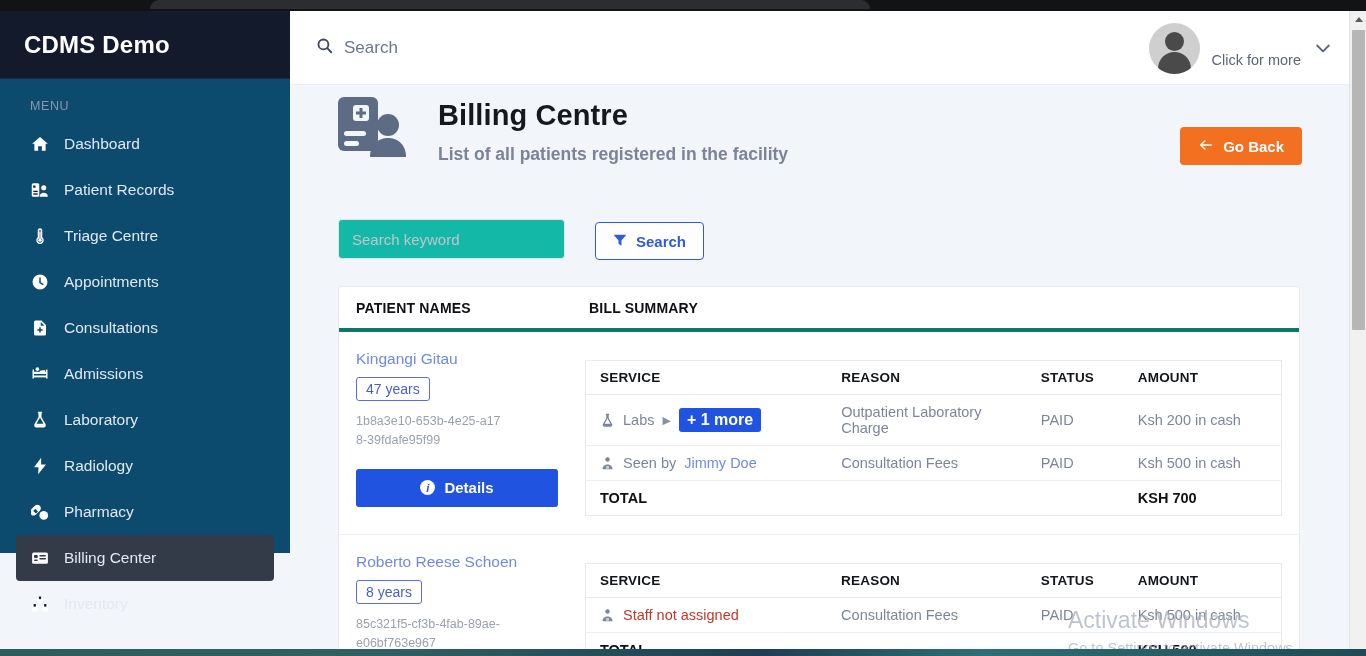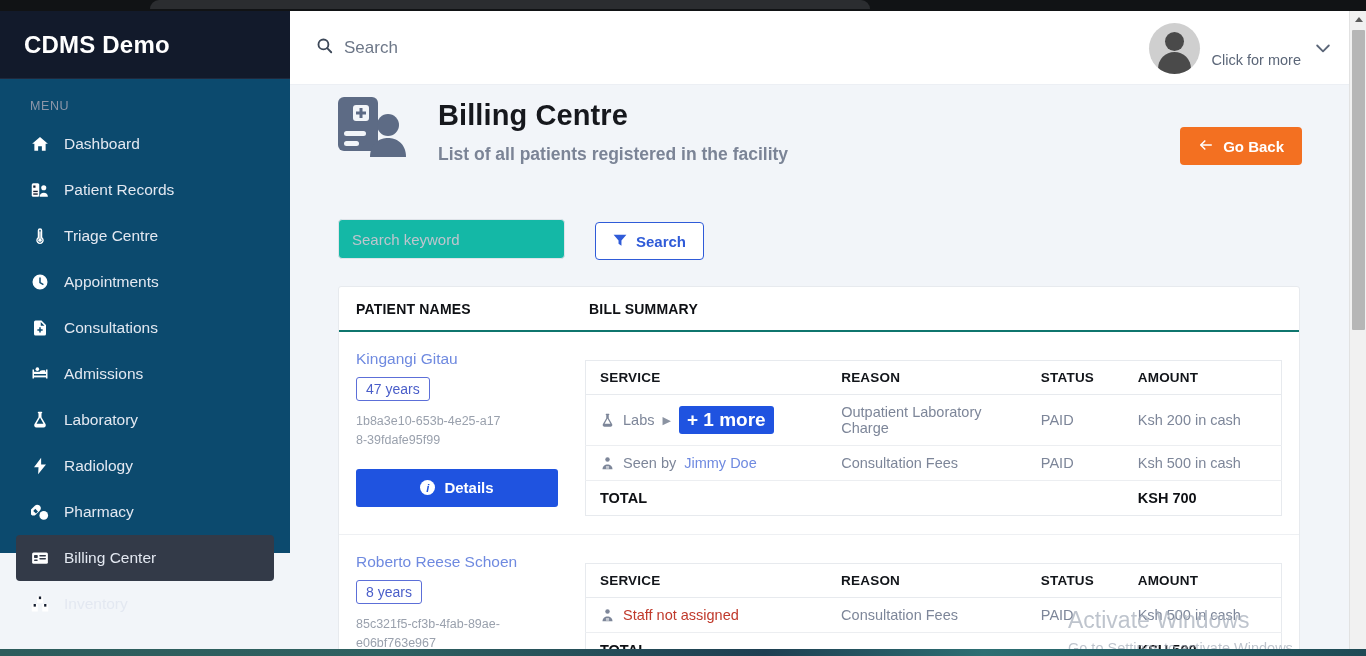--- a/index.html
+++ b/index.html
@@ -145,21 +145,21 @@
   }
 
   
   #results-card {
     position: absolute; left: 48px; top: 219px;
     width: 962px; min-height: 360px;
     background: #fff; border: 1px solid #e7eaee; border-radius: 3px;
   }
   #results-head {
     display: flex; height: 45px; align-items: center;
-    border-bottom: 2px solid #0f766e;
+    border-bottom: 4px solid #0f766e;
     font-size: 14px; font-weight: bold; color: #0e1014; letter-spacing: .2px;
   }
   #results-head .c1 { width: 250px; padding-left: 17px; }
   #results-head .c2 { padding-left: 0px; }
 
   .patient-row { display: flex; border-bottom: 1px solid #eef0f3; }
   .pr-left { width: 250px; padding: 18px 17px 22px 17px; }
   .pr-name { color: #6f8ae0; font-size: 15.5px; cursor: pointer; }
   .pr-age {
     display: inline-block; margin-top: 9px;
@@ -203,21 +203,21 @@
   }
   .bill-table tr:last-child td { border-bottom: none; }
   .col-service { width: 242px; }
   .col-reason  { width: 200px; }
   .col-status  { width: 97px; }
   .col-amount  { width: 158px; }
   .svc-cell { display: flex; align-items: center; gap: 8px; }
   .svc-cell .glyph { flex: 0 0 auto; display: flex; }
   .badge-more {
     background: #1f53e0; color: #fff; border-radius: 3px;
-    padding: 3px 8px; font-size: 19px; font-weight: bold;
+    padding: 3px 8px; font-size: 16px; font-weight: bold;
     cursor: pointer;
   }
   .caret-right { color: #8b93a2; font-size: 11px; }
   .link-person { color: #6f8ae0; cursor: pointer; }
   .danger { color: #c0392b; }
   .total-row td { font-weight: bold; color: #0e1014; font-size: 14.5px; }
 
   
   #watermark {
     position: absolute; left: 1068px; top: 596px;

